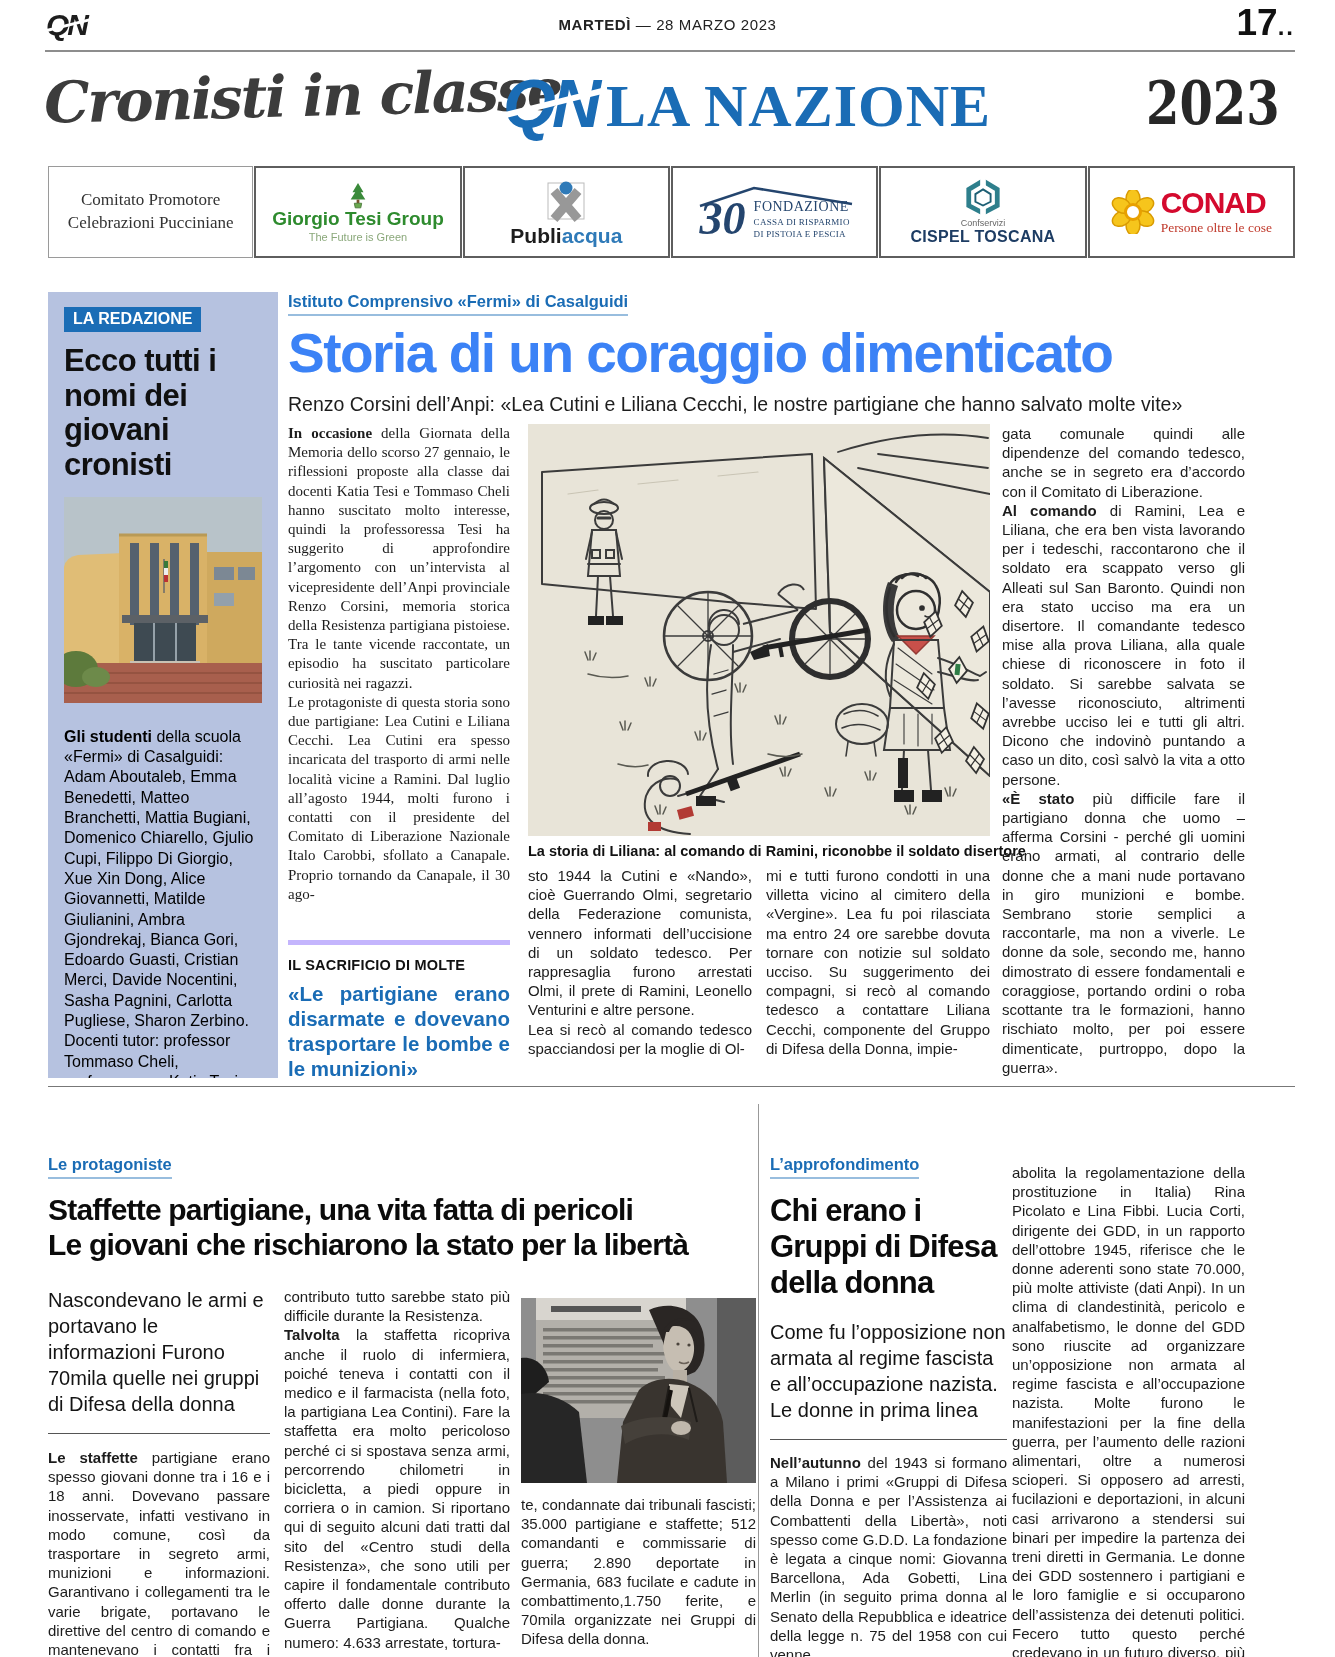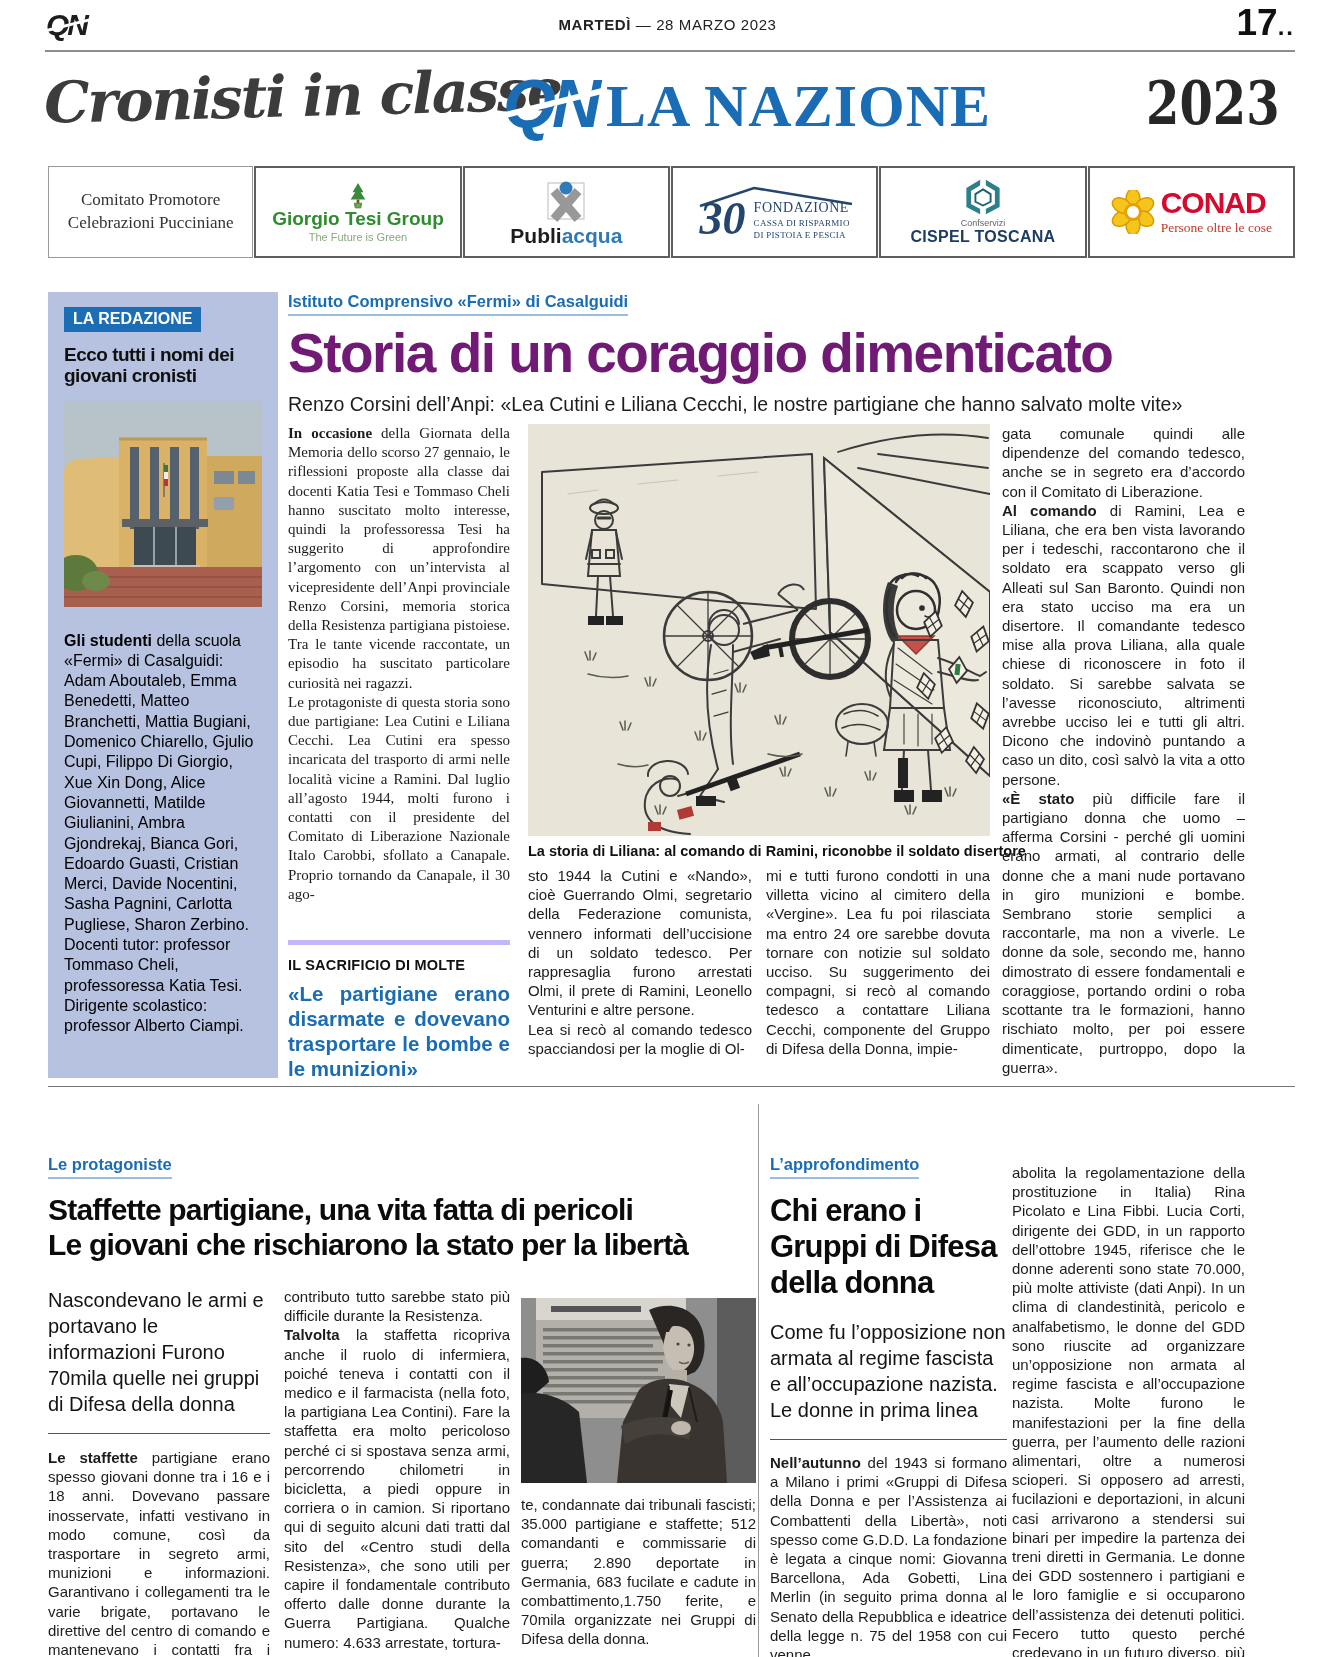--- a/index.html
+++ b/index.html
@@ -32,44 +32,44 @@
   .sponsors{left:48px;right:40px;top:166px;height:92px;display:flex;gap:1px;}
   .sp-box{flex:1;border:2px solid #5e5e5e;background:#fff;display:flex;align-items:center;justify-content:center;
     flex-direction:column;overflow:hidden;padding:3px;box-sizing:border-box;}
   .sp-box.thin{border:1px solid #9a9a9a;}
   .sp-comitato{font-family:"Liberation Serif",serif;font-size:17px;color:#333;text-align:center;line-height:1.35;}
   .gt-name{font-size:19px;font-weight:bold;color:#2e8b2e;line-height:1;}
   .gt-tag{font-size:11px;color:#8aa87a;margin-top:3px;}
   .pa-word{font-size:21px;line-height:1;margin-top:2px;}
   .pa-word .b1{font-weight:bold;color:#1d1d1d;}
   .pa-word .b2{color:#2f7ab8;font-weight:bold;}
-  .fond{position:relative;display:flex;align-items:flex-end;gap:8px;padding-top:14px;}
+  .fond{position:relative;display:flex;align-items:center;gap:8px;padding-top:14px;}
   .fond .roof{position:absolute;top:-2px;left:-4px;}
   .fond-30{font-family:"Liberation Serif",serif;font-style:italic;font-weight:bold;font-size:46px;color:#24456e;line-height:.9;}
   .fond-tx{font-family:"Liberation Serif",serif;color:#24456e;text-align:left;}
   .fond-l1{font-size:14px;letter-spacing:.5px;}
   .fond-l2{font-size:9px;letter-spacing:.3px;margin-top:2px;}
   .cis-small{font-size:9px;color:#666;margin-top:2px;}
   .cis-name{font-size:16px;font-weight:bold;color:#1d3c63;letter-spacing:.3px;}
   .conad-row{display:flex;align-items:center;gap:6px;}
   .conad-name{font-size:30px;font-weight:800;color:#d40a2e;letter-spacing:-1px;line-height:1;}
   .conad-tag{font-family:"Liberation Serif",serif;font-size:13.5px;color:#c0392b;margin-top:2px;}
 
   
   .sidebar{left:48px;top:292px;width:230px;height:786px;background:#b6c2e0;padding:15px 16px;box-sizing:border-box;overflow:hidden;}
   .badge{display:inline-block;background:#1b6db6;color:#fff;font-weight:700;font-size:16px;padding:3px 9px 4px;}
-  .sb-title{font-size:19px;font-weight:800;line-height:1.12;margin:12px 0 0;letter-spacing:-.5px;color:#101010;}
+  .sb-title{font-size:31px;font-weight:800;line-height:1.12;margin:12px 0 0;letter-spacing:-.5px;color:#101010;}
   .sb-photo{margin-top:14px;display:block;}
   .sb-body{margin-top:24px;font-size:16px;line-height:20.3px;color:#000000;}
 
   
   .kicker{color:#1a6cb5;font-size:16.5px;font-weight:700;border-bottom:2px solid rgba(26,108,181,.45);
     padding-bottom:3px;display:inline-block;}
   .main-art{left:288px;top:292px;width:957px;}
-  .main-art h1{font-size:55px;font-weight:800;letter-spacing:-1.5px;margin:10px 0 0;line-height:1;color:#701a75;white-space:nowrap;}
+  .main-art h1{font-size:55px;font-weight:800;letter-spacing:-1.5px;margin:10px 0 0;line-height:1;color:#3b82f6;white-space:nowrap;}
   .main-art h2{font-size:19.5px;font-weight:400;margin:12px 0 0;color:#1d1d1d;white-space:nowrap;}
   .main-body{left:288px;top:424px;width:957px;height:656px;}
   .col{text-align:justify;}
   .col p{font-size:15px;line-height:19.2px;}
   .c1{left:0;top:0;width:222px;}
   .c1 .paras{height:506px;overflow:hidden;font-family:Liberation Serif, serif;}
   .pullquote{position:absolute;left:0;top:516px;width:222px;border-top:5px solid #c4b5fd;padding-top:12px;background:#fff;}
   .pq-label{font-size:14.5px;font-weight:800;color:#111;letter-spacing:.2px;}
   .pq-quote{font-size:20.5px;font-weight:700;color:#1a6cb5;line-height:25px;margin-top:8px;}
   .fig{left:240px;top:0;width:462px;margin:0;}

